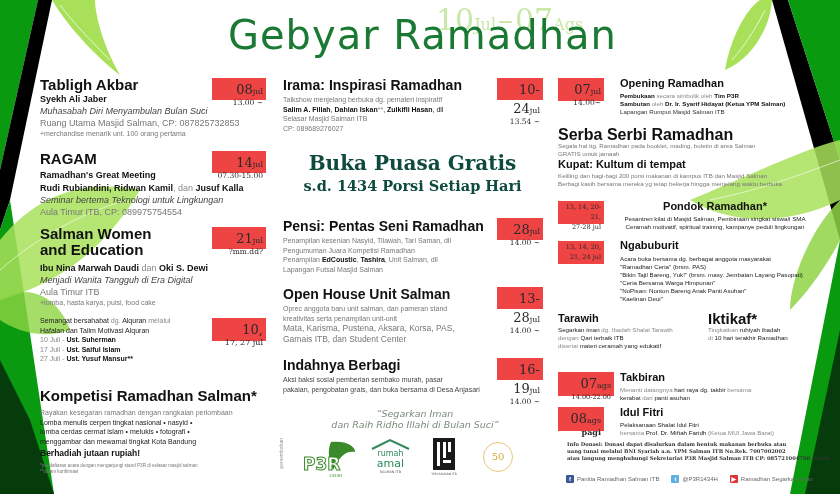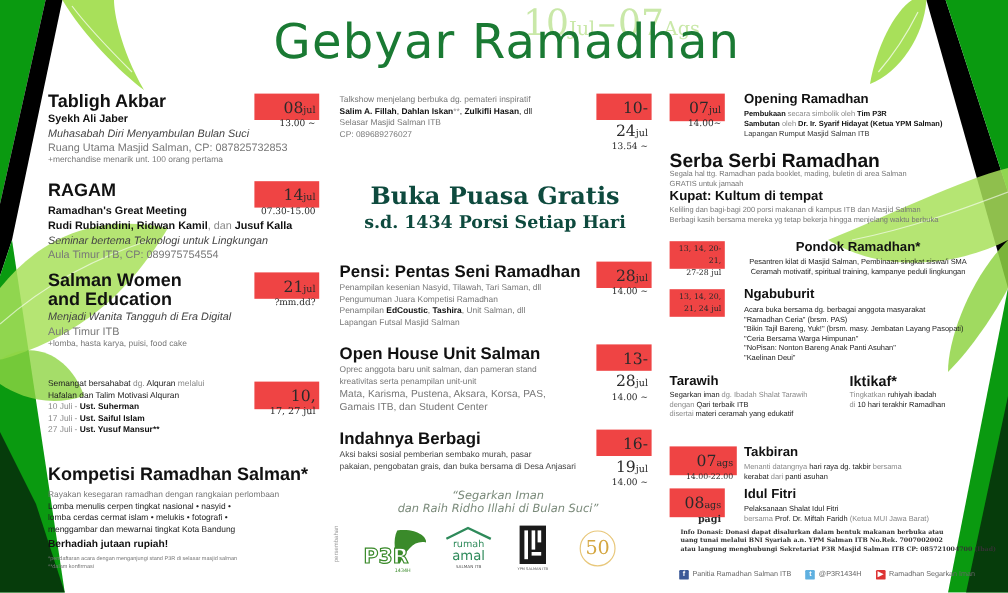--- a/index.html
+++ b/index.html
@@ -109,20 +109,21 @@
     <div class="sub gray md">Aula Timur ITB, CP: 089975754554</div>
   </div>
   <div class="datebox" style="left:212px; top:151px; width:54px; height:22px;">
     <span class="day">14</span><span class="mon">jul</span>
     <span class="time">07.30-15.00</span>
   </div>
 
   <div class="event" style="left:40px; top:226px; width:225px;">
     <div class="event-title large">Salman Women</div>
     <div class="event-title large">and Education</div>
+    <div class="sub md" style="margin-top:4px;"><span class="b">Ibu Nina Marwah Daudi</span><span class="g"> dan </span><span class="b">Oki S. Dewi</span></div>
     <div class="sub italic md">Menjadi Wanita Tangguh di Era Digital</div>
     <div class="sub gray md">Aula Timur ITB</div>
     <div class="sub gray xs">+lomba, hasta karya, puisi, food cake</div>
   </div>
   <div class="datebox" style="left:212px; top:227px; width:54px; height:22px;">
     <span class="day">21</span><span class="mon">jul</span>
     <span class="time">?mm.dd?</span>
   </div>
 
   <div class="event" style="left:40px; top:315px; width:225px;">
@@ -142,20 +143,21 @@
     <div class="sub gray xs" style="margin-top:4px;">Rayakan kesegaran ramadhan dengan rangkaian perlombaan</div>
     <div class="sub xs">Lomba menulis cerpen tingkat nasional • nasyid •</div>
     <div class="sub xs">lomba cerdas cermat islam • melukis • fotografi •</div>
     <div class="sub xs">menggambar dan mewarnai tingkat Kota Bandung</div>
     <div class="sub bold" style="font-size:8.5px; margin-top:2px;">Berhadiah jutaan rupiah!</div>
     <div class="sub gray tiny" style="margin-top:4px; font-size:4.6px; line-height:6px;">*pendaftaran acara dengan menganjungi stand P3R di selasar masjid salman</div>
     <div class="sub gray tiny" style="font-size:4.6px; line-height:6px;">**dalam konfirmasi</div>
   </div>
 
   <div class="event" style="left:283px; top:77px; width:240px;">
+    <div class="event-title">Irama: Inspirasi Ramadhan</div>
     <div class="sub gray xs" style="margin-top:2px;">Talkshow menjelang berbuka dg. pemateri inspiratif</div>
     <div class="sub xs"><span class="b">Salim A. Fillah</span><span>, </span><span class="b">Dahlan Iskan</span><span class="g">**</span><span>, </span><span class="b">Zulkifli Hasan</span><span>, dll</span></div>
     <div class="sub gray xs">Selasar Masjid Salman ITB</div>
     <div class="sub gray xs">CP: 089689276027</div>
   </div>
   <div class="datebox" style="left:497px; top:78px; width:46px; height:22px;">
     <span class="day">10-24</span><span class="mon">jul</span>
     <span class="time">13.54 ~</span>
   </div>
 
@@ -227,21 +229,21 @@
       <div style="width:22px; height:32px; margin:0 auto; background:#1a1a1a; position:relative;">
         <div style="position:absolute; left:4px; top:4px; width:3px; height:24px; background:#fff;"></div>
         <div style="position:absolute; left:10px; top:4px; width:3px; height:16px; background:#fff;"></div>
         <div style="position:absolute; left:15px; top:4px; width:3px; height:10px; background:#fff;"></div>
         <div style="position:absolute; left:10px; top:22px; width:8px; height:3px; background:#fff;"></div>
       </div>
       <div style="font-size:3px; color:#555; margin-top:2px;">YPM SALMAN ITB</div>
     </div>
 
     <div style="position:absolute; left:205px; top:12px; width:30px; height:30px; border-radius:50%; border:1px solid #e8c77a; text-align:center;">
-      <span style="font-size:16px; line-height:28px; color:#d4a640; font-family:'DejaVu Serif',serif;">50</span>
+      <span style="font-size:10px; line-height:28px; color:#d4a640; font-family:'DejaVu Serif',serif;">50</span>
     </div>
   </div>
 
   <div class="datebox" style="left:558px; top:78px; width:46px; height:23px;">
     <span class="day">07</span><span class="mon">jul</span>
     <span class="time">14.00~</span>
   </div>
   <div class="event" style="left:620px; top:77px; width:180px;">
     <div class="event-title" style="font-size:11px; line-height:13px;">Opening Ramadhan</div>
     <div class="sub tiny" style="margin-top:2px;"><span class="b">Pembukaan</span><span class="g"> secara simbolik oleh </span><span class="b">Tim P3R</span></div>
@@ -286,21 +288,21 @@
   </div>
 
   <div class="event" style="left:558px; top:312px; width:130px;">
     <div class="event-title" style="font-size:11px; line-height:13px;">Tarawih</div>
     <div class="sub tiny" style="margin-top:1px;"><span>Segarkan iman</span><span class="g"> dg. Ibadah Shalat Tarawih</span></div>
     <div class="sub tiny"><span class="g">dengan </span><span>Qari terbaik ITB</span></div>
     <div class="sub tiny"><span class="g">disertai </span><span>materi ceramah yang edukatif</span></div>
   </div>
 
   <div class="event" style="left:708px; top:312px; width:110px;">
-    <div class="event-title" style="font-size:12px; line-height:13px;">Iktikaf*</div>
+    <div class="event-title" style="font-size:15px; line-height:13px;">Iktikaf*</div>
     <div class="sub tiny" style="margin-top:1px;"><span class="g">Tingkatkan </span><span>ruhiyah ibadah</span></div>
     <div class="sub tiny"><span class="g">di </span><span>10 hari terakhir Ramadhan</span></div>
   </div>
 
   <div class="datebox" style="left:558px; top:372px; width:56px; height:24px;">
     <span class="day">07</span><span class="mon">ags</span>
     <span class="time" style="font-size:6.5px;">14.00-22.00</span>
   </div>
   <div class="event" style="left:620px; top:371px; width:190px;">
     <div class="event-title" style="font-size:11px; line-height:13px;">Takbiran</div>

